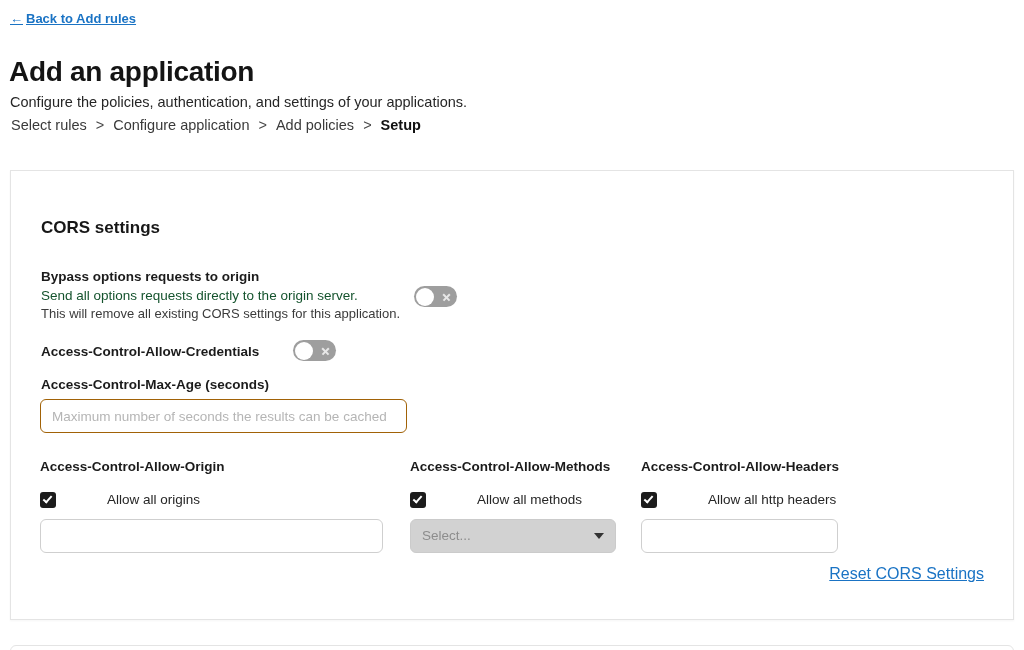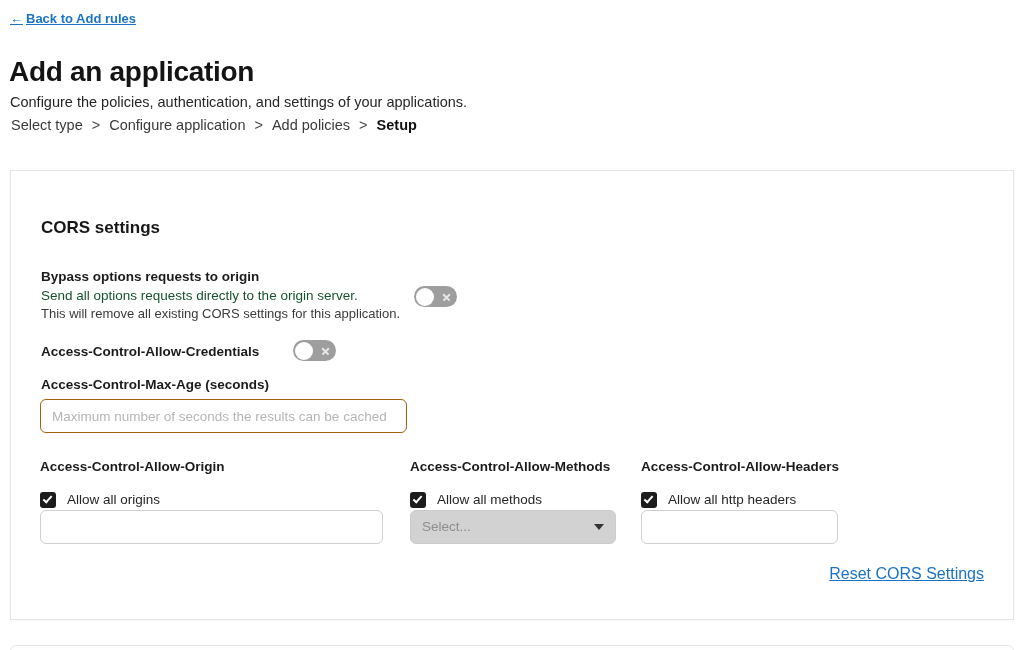--- a/index.html
+++ b/index.html
@@ -194,21 +194,23 @@
     color: #1b1b1b;
     line-height: 18px;
     margin: 0 0 14px 0;
     white-space: nowrap;
   }
 
   .check-row {
     display: flex;
     align-items: center;
     height: 20px;
+    margin-bottom: 9px;
     cursor: pointer;
+    gap: 40px;
   }
   .checkbox {
     position: relative;
     width: 16px; height: 16px;
     border-radius: 3px;
     background: #1c1c1c;
     flex: 0 0 16px;
   }
   .checkbox .tick {
     position: absolute;
@@ -286,21 +288,21 @@
 <div class="page">
 
   <a class="back-link">
     <span class="back-arrow">←</span><span>Back to Add rules</span>
   </a>
 
   <h1 class="page-title">Add an application</h1>
   <p class="page-subtitle">Configure the policies, authentication, and settings of your applications.</p>
 
   <nav class="breadcrumb">
-    <span class="crumb">Select type</span>
+    <span class="crumb">Select rules</span>
     <span class="crumb-sep">&gt;</span>
     <span class="crumb">Configure application</span>
     <span class="crumb-sep">&gt;</span>
     <span class="crumb">Add policies</span>
     <span class="crumb-sep">&gt;</span>
     <span class="crumb active">Setup</span>
   </nav>
 
   <section class="card">
 

